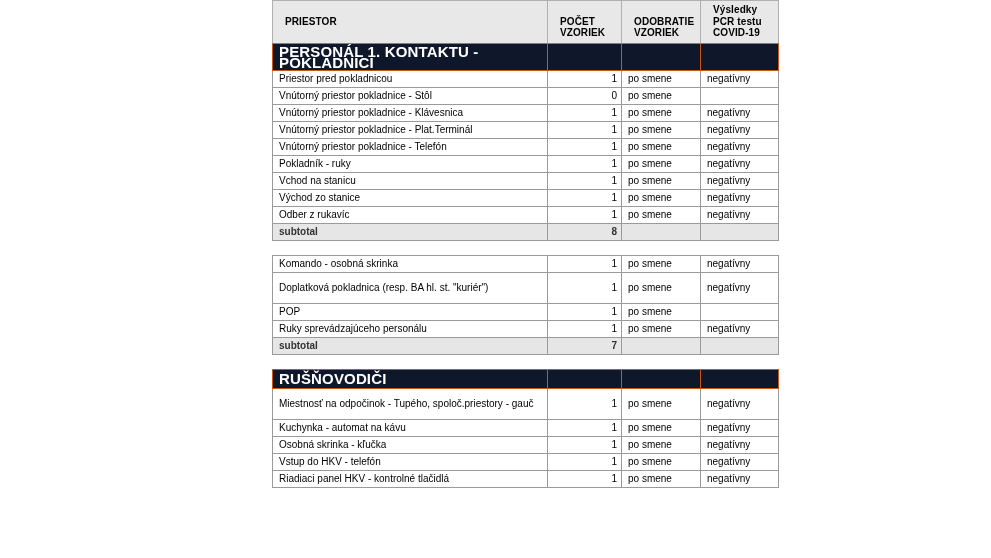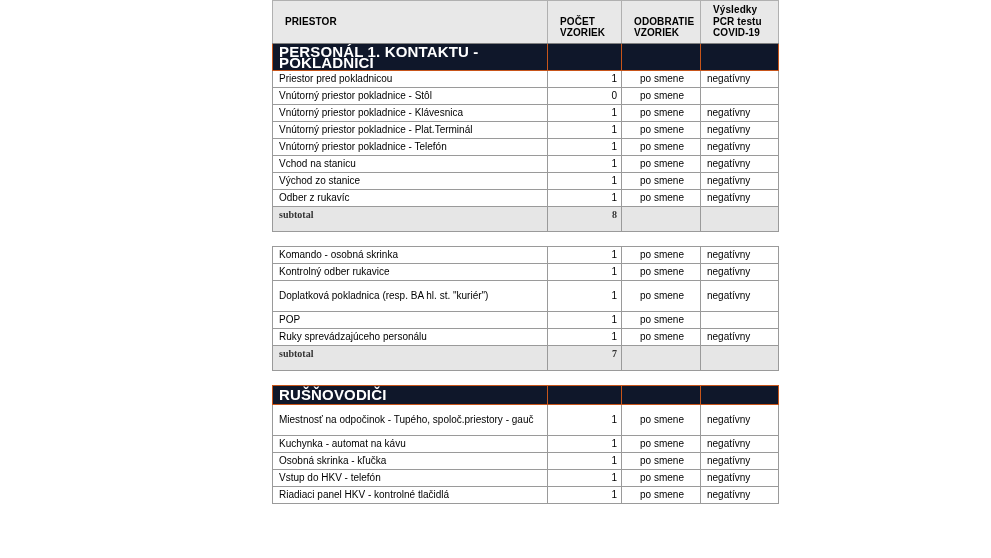--- a/index.html
+++ b/index.html
@@ -75,35 +75,34 @@
     padding: 2px 4px 2px 6px;
     height: 11px;
     line-height: 12px;
     vertical-align: middle;
     font-size: 10px;
     white-space: nowrap;
     overflow: hidden;
   }
   tr.data.tall td { height: 26px; }
   td.num { text-align: right; padding-right: 4px; }
-  td.mid { text-align: center; padding-left: 4px; margin-top: 33px; }
+  td.mid { text-align: left; padding-left: 4px; margin-top: 33px; }
   td.res { text-align: left; padding-left: 5px; }
 
   
   tr.subtotal td {
     background: #e6e6e6;
     border: 1px solid #9a9a9a;
     font-size: 10px;
     font-weight: bold;
     color: #333333;
-    padding: 2px 4px 10px 6px;
+    padding: 2px 4px 2px 6px;
     height: 12px;
     line-height: 12px;
     vertical-align: middle;
-    font-family: Liberation Serif, serif;
   }
   tr.subtotal td.num { text-align: right; padding-right: 4px; font-weight: bold; }
 
   
   tr.spacer td {
     border: none;
     background: #ffffff;
     height: 14px;
     padding: 0;
     line-height: 14px;
@@ -158,20 +157,26 @@
           <td class="mid">po smene</td>
           <td class="res">negatívny</td>
         </tr>
         <tr class="data">
           <td>Vnútorný priestor pokladnice - Telefón</td>
           <td class="num">1</td>
           <td class="mid">po smene</td>
           <td class="res">negatívny</td>
         </tr>
         <tr class="data">
+          <td>Pokladník - ruky</td>
+          <td class="num">1</td>
+          <td class="mid">po smene</td>
+          <td class="res">negatívny</td>
+        </tr>
+        <tr class="data">
           <td>Vchod na stanicu</td>
           <td class="num">1</td>
           <td class="mid">po smene</td>
           <td class="res">negatívny</td>
         </tr>
         <tr class="data">
           <td>Východ zo stanice</td>
           <td class="num">1</td>
           <td class="mid">po smene</td>
           <td class="res">negatívny</td>
@@ -193,26 +198,20 @@
           <td></td>
           <td></td>
           <td></td>
         </tr>
         <tr class="data">
           <td>Komando - osobná skrinka</td>
           <td class="num">1</td>
           <td class="mid">po smene</td>
           <td class="res">negatívny</td>
         </tr>
-        <tr class="data">
-          <td>Kontrolný odber rukavice</td>
-          <td class="num">1</td>
-          <td class="mid">po smene</td>
-          <td class="res">negatívny</td>
-        </tr>
         <tr class="data tall">
           <td>Doplatková pokladnica (resp. BA hl. st. "kuriér")</td>
           <td class="num">1</td>
           <td class="mid">po smene</td>
           <td class="res">negatívny</td>
         </tr>
         <tr class="data">
           <td>POP</td>
           <td class="num">1</td>
           <td class="mid">po smene</td>

